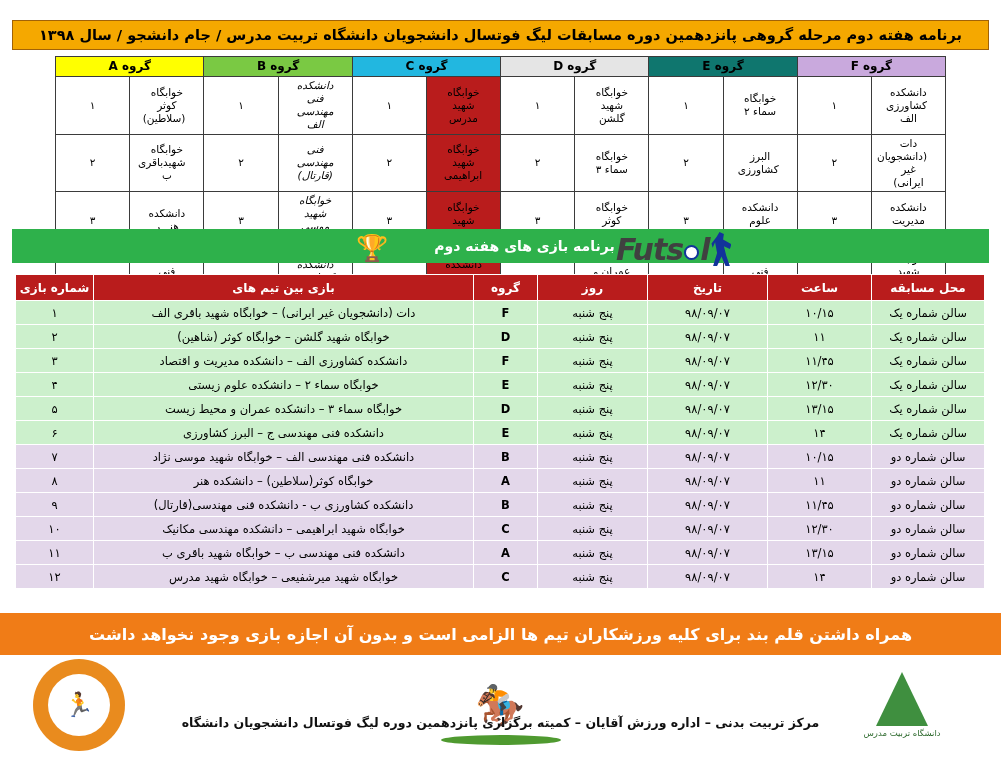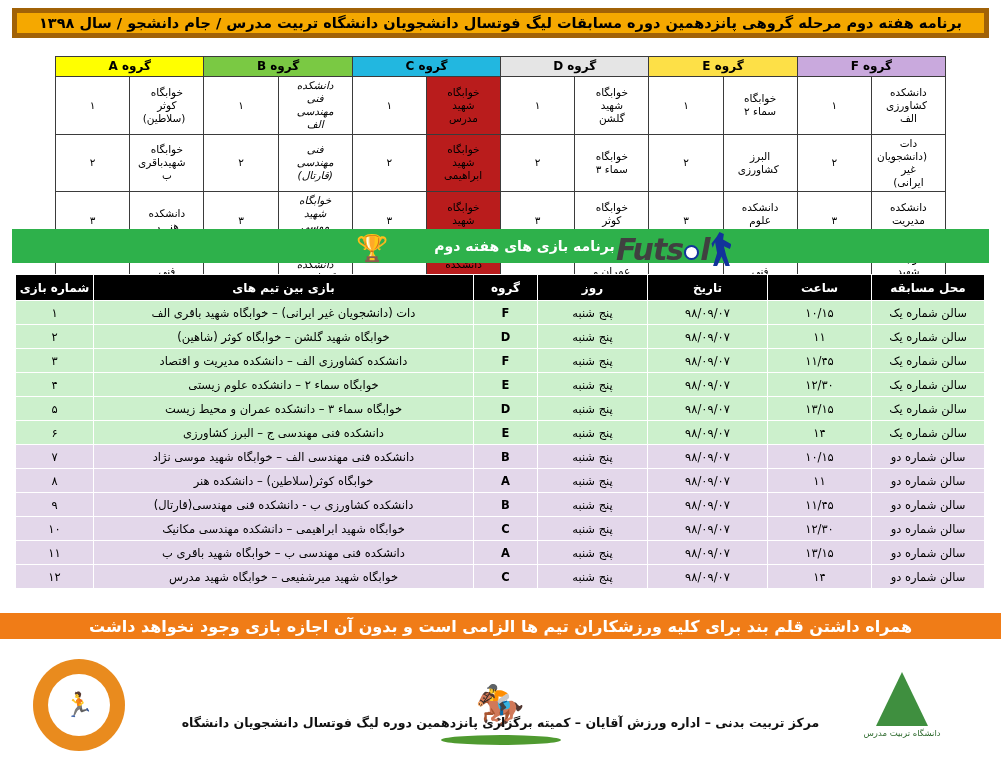--- a/index.html
+++ b/index.html
@@ -13,24 +13,24 @@
     position: relative;
     width: 1001px;
     height: 759px;
     overflow: hidden;
     background: #ffffff;
   }
 
   
   .header-band {
     position: absolute;
-    top: 8px; right: 12px;
+    top: 20px; right: 12px;
     width: 977px; height: 30px;
     background: #f5a800;
-    border: 5px solid #a16207;
+    border: 1px solid #a16207;
     display: flex; align-items: center; justify-content: center;
   }
   .header-band .title {
     font-size: 14.5px; font-weight: bold; color: #000;
     white-space: nowrap;
   }
 
   
   .groups-wrap {
     position: absolute;
@@ -53,21 +53,21 @@
   }
   table.groups th.ghead {
     font-size: 12px; font-weight: bold; height: 19px;
   }
   td.gnum { width: 16px; font-size: 10.5px; }
   td.gteam { height: 27px; }
   .grp-A { background: #ffff00; }
   .grp-B { background: #7ac943; }
   .grp-C { background: #22b7e0; }
   .grp-D { background: #e5e5e5; }
-  .grp-E { background: #fde047; }
+  .grp-E { background: #0f766e; }
   .grp-F { background: #c9a9dd; }
   td.cell-A { background: #ffffff; }
   td.cell-B { background: #ffffff; font-style: italic; }
   td.cell-C { background: #b91c1c; }
   td.cell-D { background: #ffffff; }
   td.cell-E { background: #ffffff; }
   td.cell-F { background: #ffffff; }
 
   
   .sub-band {
@@ -111,21 +111,21 @@
     position: absolute;
     top: 274px; right: 16px;
     width: 969px;
   }
   table.matches {
     width: 100%;
     border-collapse: collapse;
     table-layout: fixed;
   }
   table.matches th {
-    background: #000000;
+    background: #b91c1c;
     color: #ffffff;
     font-size: 12px; font-weight: bold;
     border: 1px solid #ffffff;
     height: 26px;
   }
   table.matches td {
     border: 1px solid #ffffff;
     font-size: 11.5px;
     color: #000;
     text-align: center;
@@ -143,21 +143,21 @@
   th.w-group, td.w-group { width: 64px; }
   th.w-day, td.w-day { width: 110px; }
   th.w-date, td.w-date { width: 120px; }
   th.w-time, td.w-time { width: 104px; }
   th.w-place, td.w-place { width: 113px; }
 
   
   .notice {
     position: absolute;
     top: 613px; right: 0px;
-    width: 1001px; height: 26px;
+    width: 1001px; height: 42px;
     background: #f07c17;
     display: flex; align-items: center; justify-content: center;
   }
   .notice .txt {
     font-size: 16px; font-weight: bold; color: #ffffff;
   }
 
   
   .footer {
     position: absolute;

